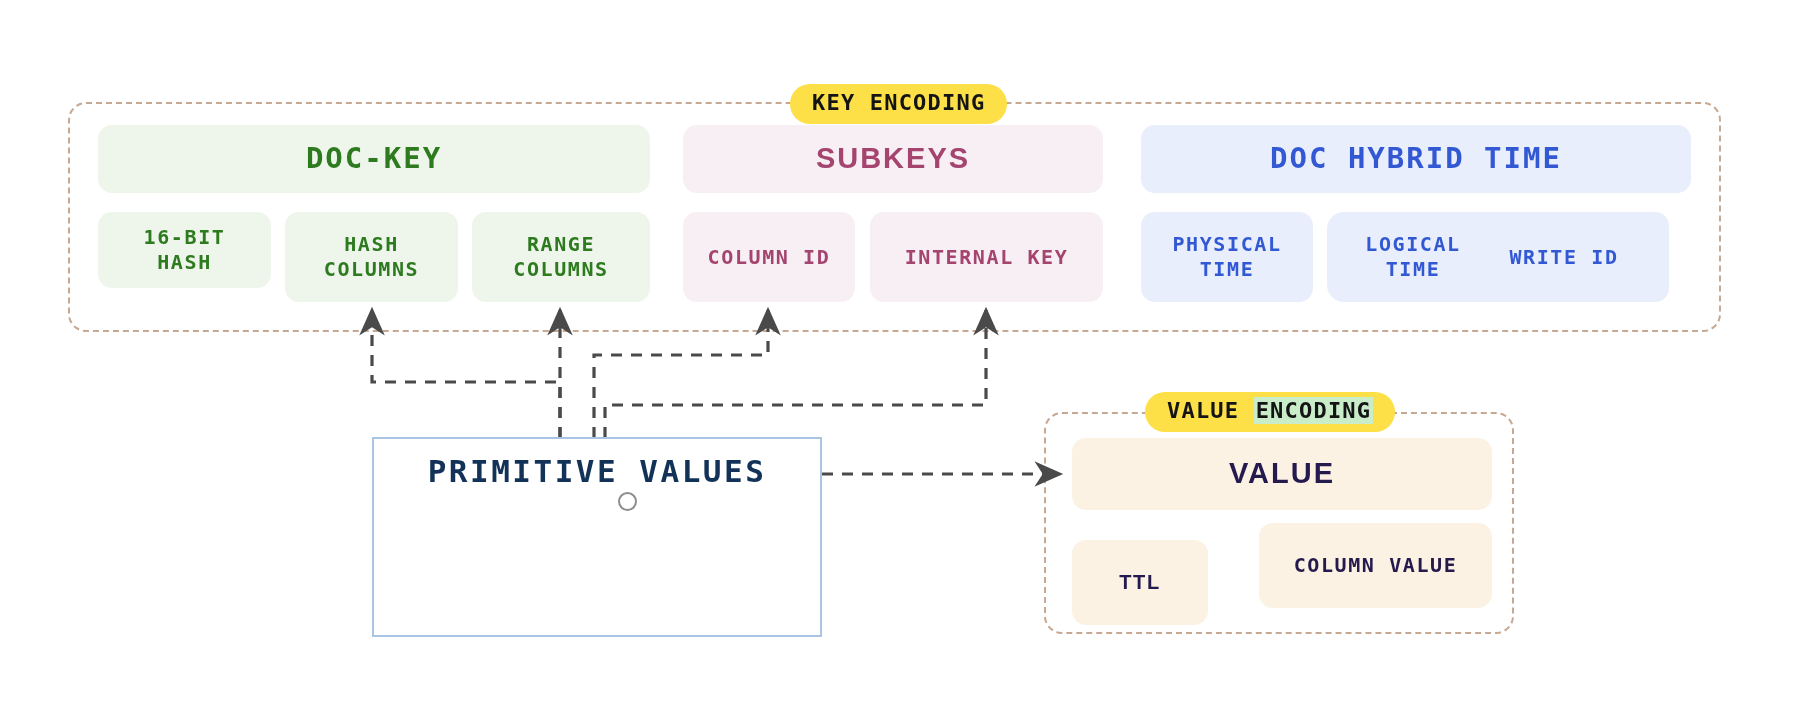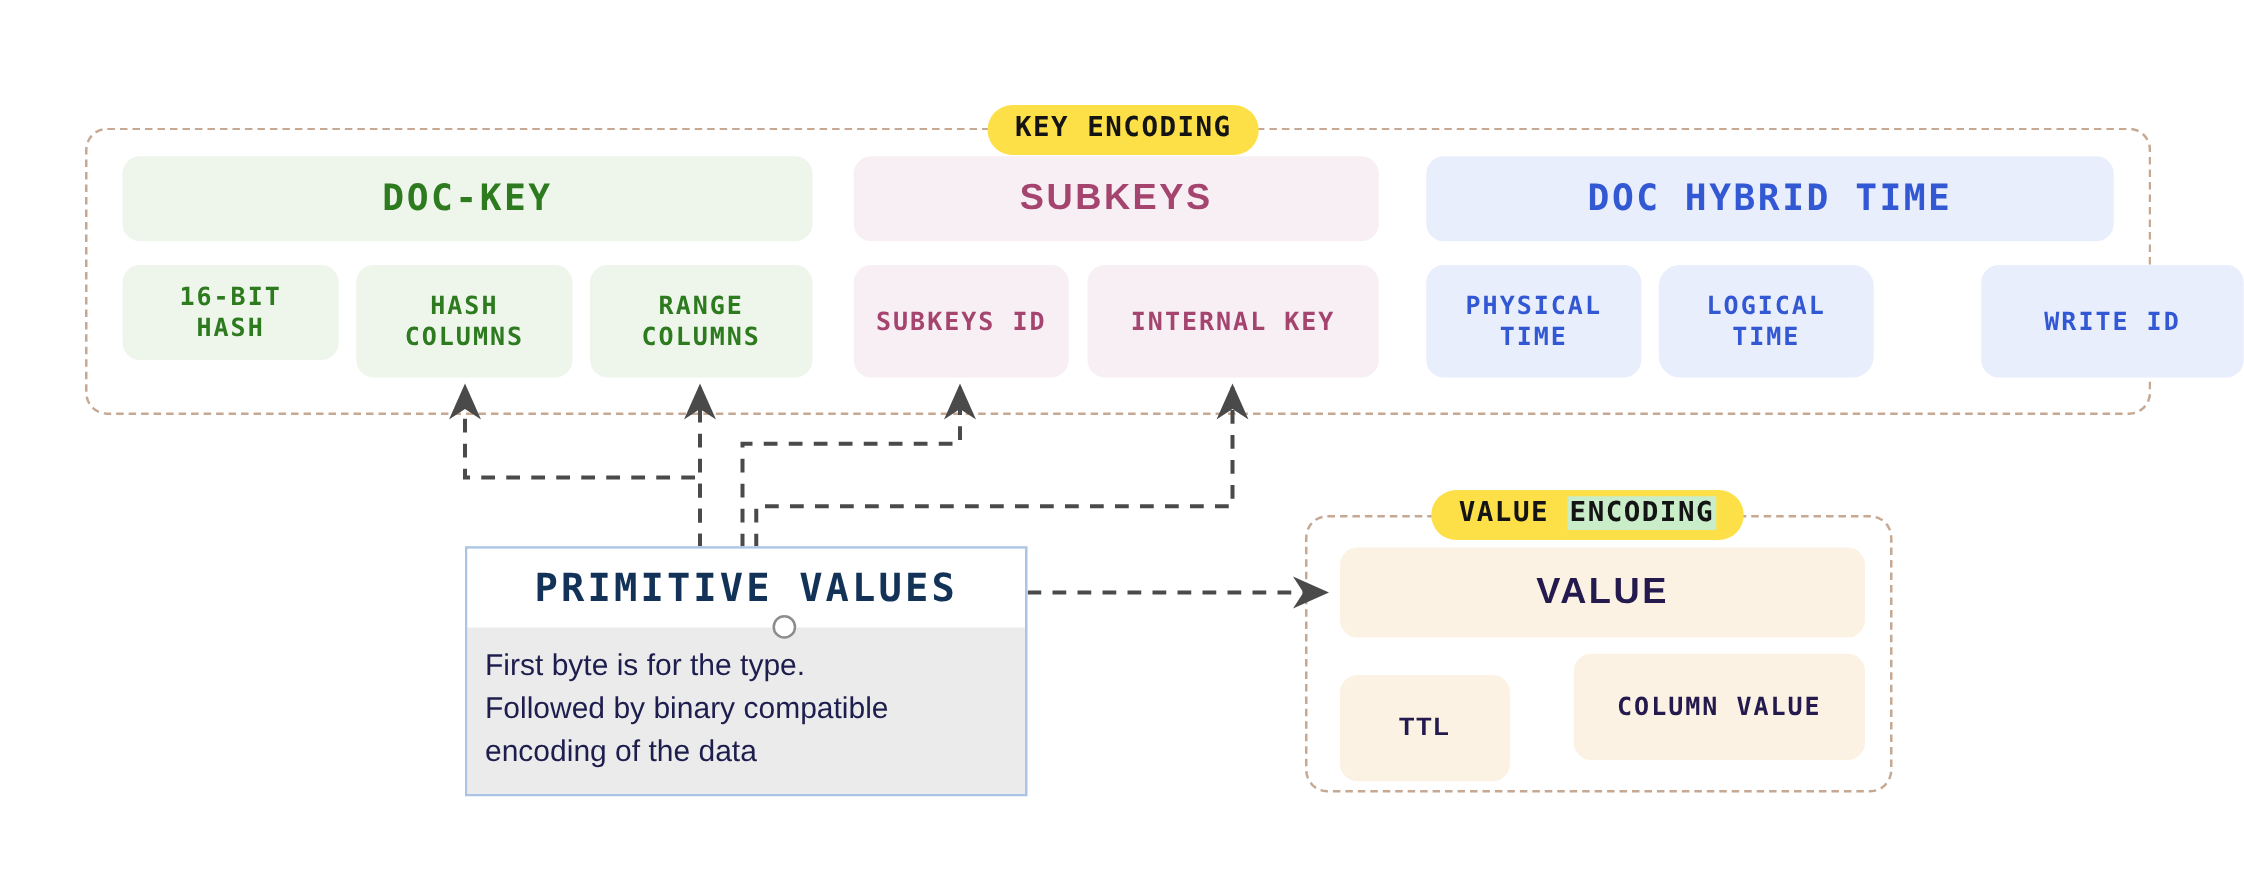--- a/index.html
+++ b/index.html
@@ -116,38 +116,38 @@
   </div>
   <div class="chip small green" style="left:472px;top:212px;width:178px;height:90px;">
     <span>RANGE
 COLUMNS</span>
   </div>
 
   <div class="chip header pink sans" style="left:683px;top:125px;width:420px;height:68px;">
     <span>SUBKEYS</span>
   </div>
   <div class="chip small pink" style="left:683px;top:212px;width:172px;height:90px;">
-    <span>SUBKEYS ID</span>
+    <span>COLUMN ID</span>
   </div>
   <div class="chip small pink" style="left:870px;top:212px;width:233px;height:90px;">
     <span>INTERNAL KEY</span>
   </div>
 
   <div class="chip header blue" style="left:1141px;top:125px;width:550px;height:68px;align-items:center;">
     <span>DOC HYBRID TIME</span>
   </div>
   <div class="chip small blue" style="left:1141px;top:212px;width:172px;height:90px;">
     <span>PHYSICAL
 TIME</span>
   </div>
   <div class="chip small blue" style="left:1327px;top:212px;width:172px;height:90px;border-radius:17px;">
     <span>LOGICAL
 TIME</span>
   </div>
-  <div class="chip small blue" style="left:1585px;top:212px;width:210px;height:90px;">
+  <div class="chip small blue" style="left:1459px;top:212px;width:210px;height:90px;">
     <span>WRITE ID</span>
   </div>
 
   <div class="group" style="left:1044px;top:412px;width:470px;height:222px;"></div>
 
   <div class="group-label" style="left:1145px;top:392px;">
     <span>VALUE </span><span class="hl-green">ENCODING</span>
   </div>
 
   <div class="chip header cream sans" style="left:1072px;top:438px;width:420px;height:72px;">
@@ -175,19 +175,16 @@
       <path d="M 594,438 L 594,355 L 768,355 L 768,310"></path>
 
       <path d="M 605,438 L 605,405 L 986,405 L 986,310"></path>
 
       <path d="M 822,474 L 1060,474"></path>
     </g>
   </svg>
 
   <div class="pv-node" style="left:372px;top:437px;width:450px;height:200px;">
     <div class="pv-title">PRIMITIVE VALUES</div>
-    <div class="pv-body">First byte is for the type.
-Followed by binary compatible
-encoding of the data</div>
   </div>
   <div class="handle" style="left:618px;top:492px;"></div>
 
 </div>
 
 </body></html>

